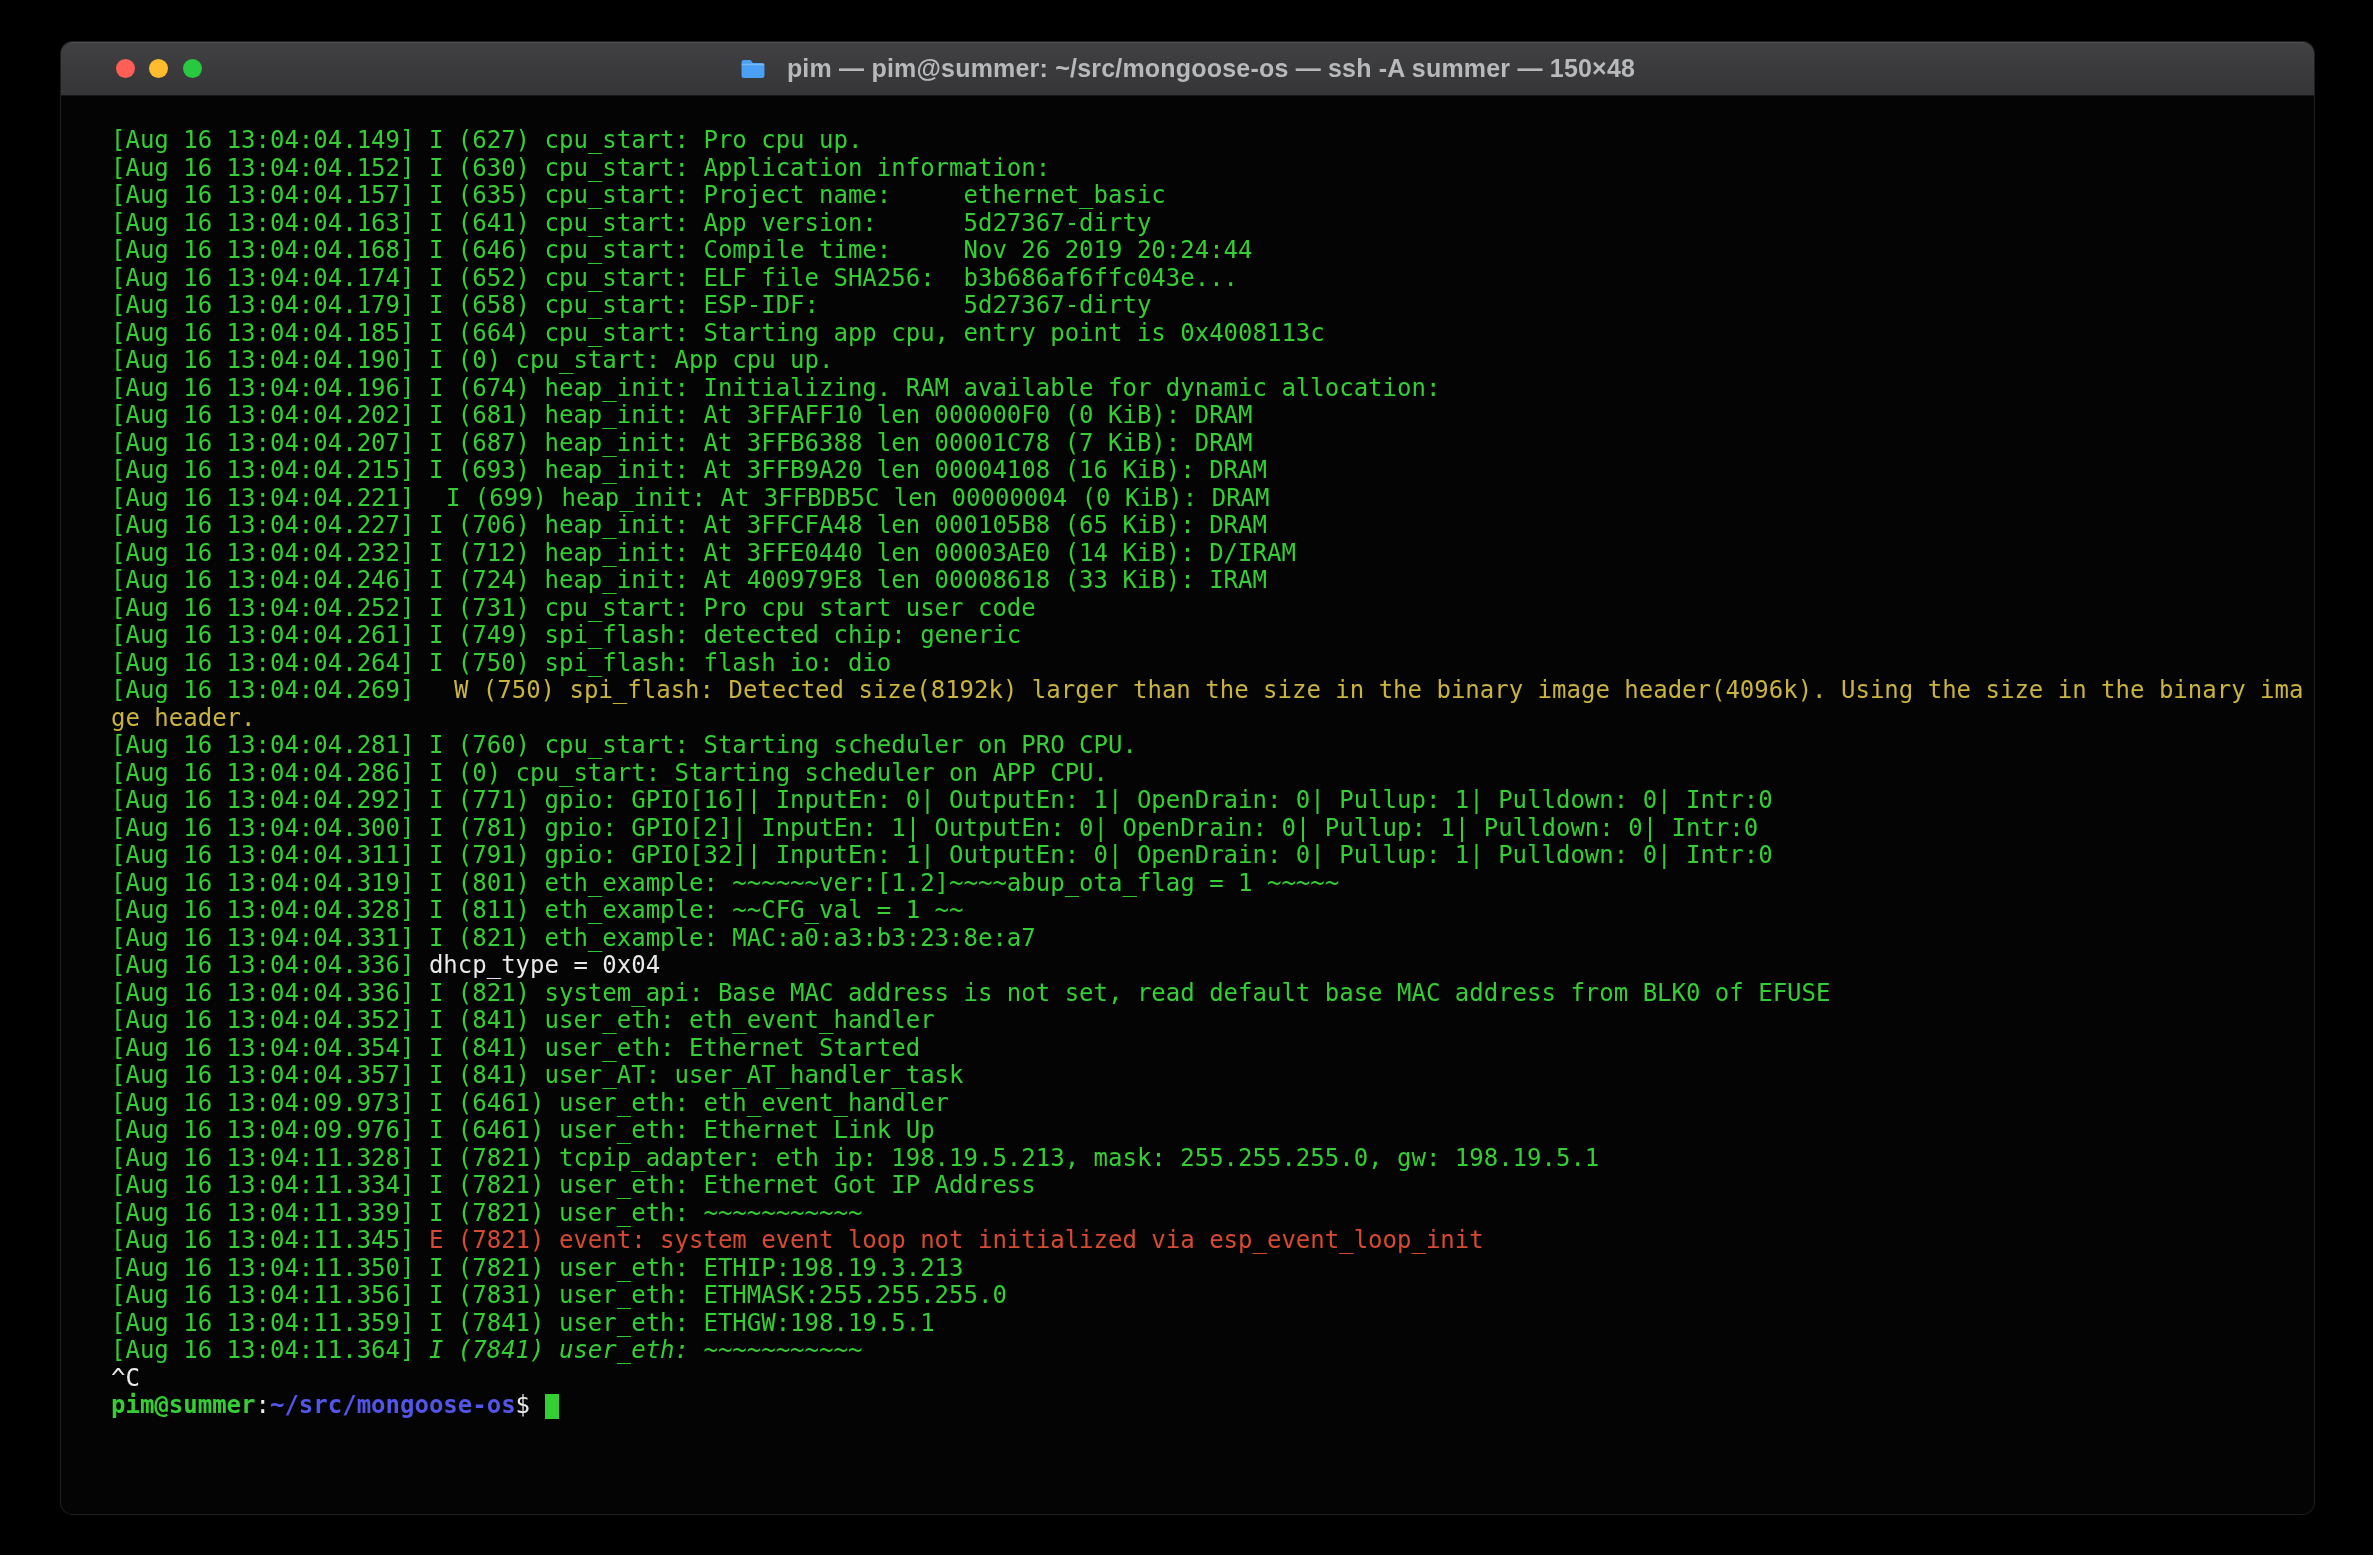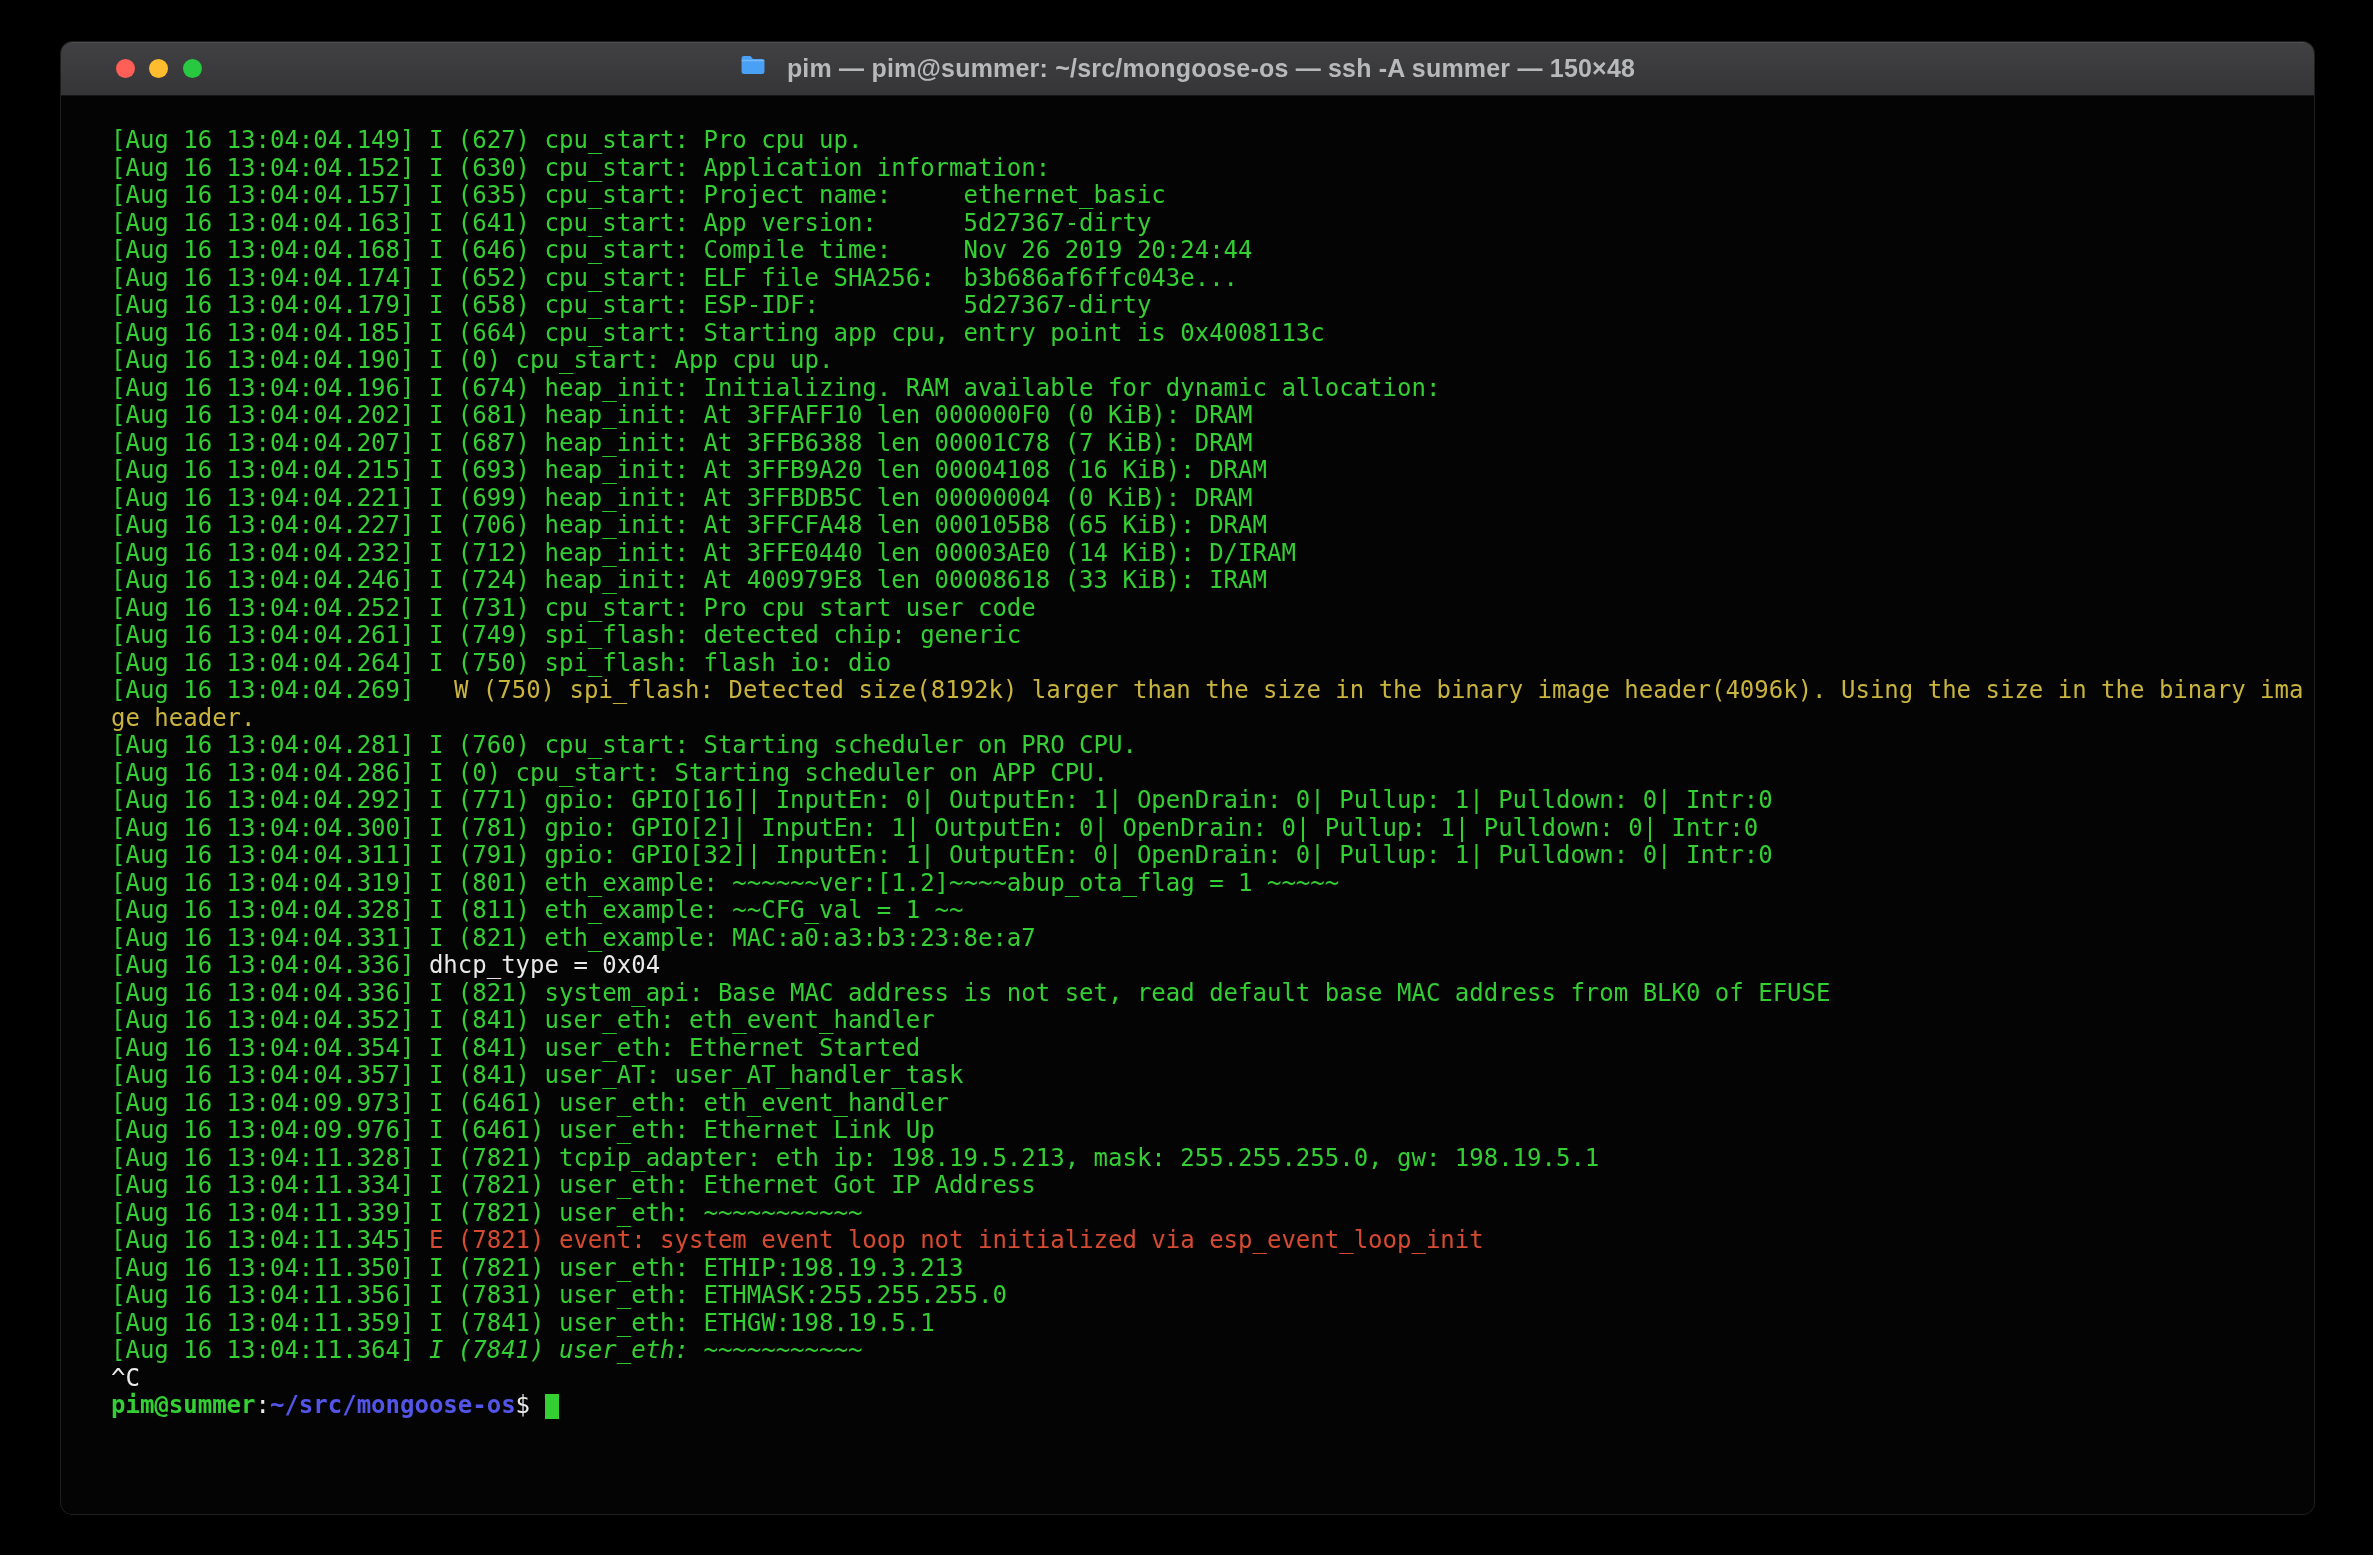--- a/index.html
+++ b/index.html
@@ -27,21 +27,21 @@
   }
   .lights {
     position: absolute; left: 55px; top: 0; height: 100%;
     display: flex; align-items: center; gap: 14.4px;
   }
   .light { width: 19px; height: 19px; border-radius: 50%; display: inline-block; }
   .light.close { background: var(--traffic_close); }
   .light.min   { background: var(--traffic_min); }
   .light.max   { background: var(--traffic_zoom); }
   .title {
-    display: flex; align-items: flex-start; gap: 21px;
+    display: flex; align-items: center; gap: 21px;
     font-family: "Liberation Sans", sans-serif;
     font-size: 25px; font-weight: 700;
     color: var(--titlebar_text);
     letter-spacing: 0.2px;
   }
   .title svg { display: block; }
   .screen {
     height: 1418px;
     padding: 31px 27px 0 50px;
     font-family: "DejaVu Sans Mono", monospace;
@@ -107,21 +107,21 @@
   <div class="row"><span class="ts">[Aug 16 13:04:04.190] </span><span class="body" style="color: var(--green);">I (0) cpu_start: App cpu up.</span></div>
 
   <div class="row"><span class="ts">[Aug 16 13:04:04.196] </span><span class="body" style="color: var(--green);">I (674) heap_init: Initializing. RAM available for dynamic allocation:</span></div>
 
   <div class="row"><span class="ts">[Aug 16 13:04:04.202] </span><span class="body" style="color: var(--green);">I (681) heap_init: At 3FFAFF10 len 000000F0 (0 KiB): DRAM</span></div>
 
   <div class="row"><span class="ts">[Aug 16 13:04:04.207] </span><span class="body" style="color: var(--green);">I (687) heap_init: At 3FFB6388 len 00001C78 (7 KiB): DRAM</span></div>
 
   <div class="row"><span class="ts">[Aug 16 13:04:04.215] </span><span class="body" style="color: var(--green);">I (693) heap_init: At 3FFB9A20 len 00004108 (16 KiB): DRAM</span></div>
 
-  <div class="row"><span class="ts">[Aug 16 13:04:04.221] </span><span class="body" style="color: var(--green);">I (699) heap_init: At 3FFBDB5C len 00000004 (0 KiB): DRAM</span></div>
+  <div class="row"><span class="ts">[Aug 16 13:04:04.221] </span><span class="body" style="color: var(--green); margin-left: 17px;">I (699) heap_init: At 3FFBDB5C len 00000004 (0 KiB): DRAM</span></div>
 
   <div class="row"><span class="ts">[Aug 16 13:04:04.227] </span><span class="body" style="color: var(--green);">I (706) heap_init: At 3FFCFA48 len 000105B8 (65 KiB): DRAM</span></div>
 
   <div class="row"><span class="ts">[Aug 16 13:04:04.232] </span><span class="body" style="color: var(--green);">I (712) heap_init: At 3FFE0440 len 00003AE0 (14 KiB): D/IRAM</span></div>
 
 
   <div class="row"><span class="ts">[Aug 16 13:04:04.246] </span><span class="body" style="color: var(--green);">I (724) heap_init: At 400979E8 len 00008618 (33 KiB): IRAM</span></div>
 
   <div class="row"><span class="ts">[Aug 16 13:04:04.252] </span><span class="body" style="color: var(--green);">I (731) cpu_start: Pro cpu start user code</span></div>
 

